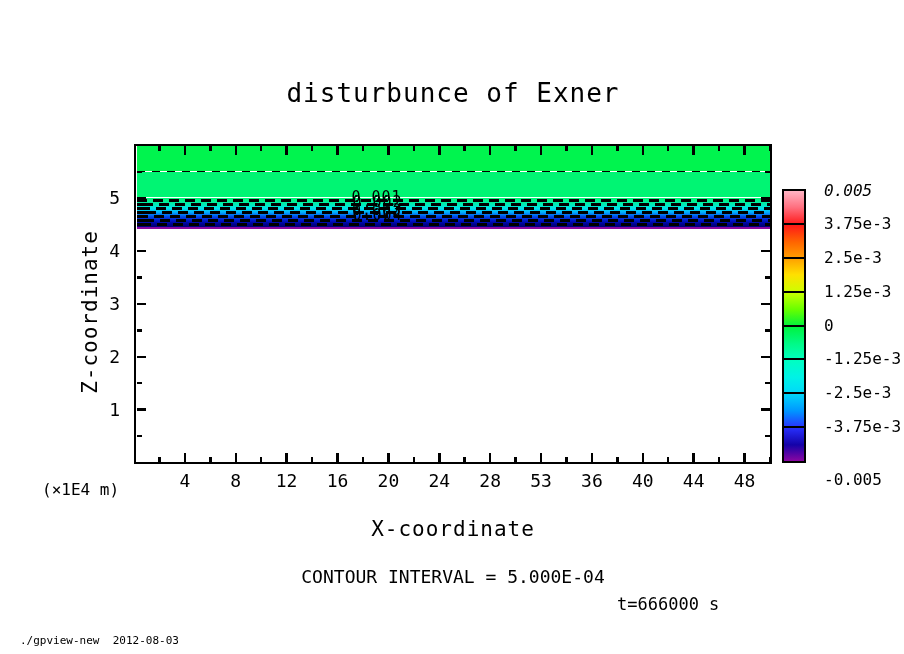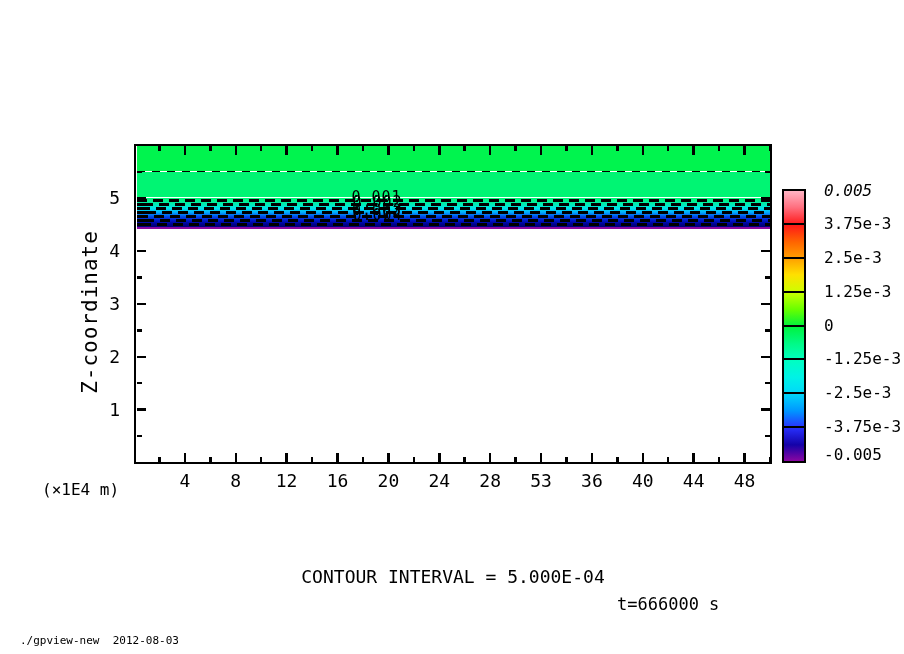--- a/index.html
+++ b/index.html
@@ -34,20 +34,21 @@
   #contour-interval{left:136px;top:566px;width:634px;text-align:center;font-size:18px;white-space:pre;}
   #time-label{left:617px;top:594px;font-size:17px;white-space:pre;}
   #footer-left{left:20px;top:634px;font-size:11px;white-space:pre;}
   #footer-right{left:540px;top:634px;width:340px;text-align:right;font-size:10px;white-space:pre;}
 </style>
 </head>
 <body>
 
 <div id="canvas">
 
+  <div id="title" class="abs">disturbunce of Exner</div>
 
   <div id="plot-clip" class="abs">
     <div id="fill-upper" class="fill" style="background: rgb(0, 244, 78);"></div>
     <div id="dash-upper"></div>
     <div id="fill-lower" class="fill" style="background: rgb(0, 245, 115);"></div>
     <div id="band" class="fill" style="background: linear-gradient(rgb(0, 245, 112) 0%, rgb(0, 237, 174) 20%, rgb(0, 227, 234) 36%, rgb(0, 168, 250) 50%, rgb(0, 76, 236) 64%, rgb(0, 22, 198) 78%, rgb(0, 0, 144) 90%, rgb(0, 0, 116) 100%);"></div>
     <div id="purple-line" class="fill" style="background: rgb(138, 8, 160);"></div>
 
   <div class="heavy-dash" style="top: 52.5px; position: absolute; background-position-x: 0px;"></div>
       <div class="heavy-dash" style="top: 56.5px; position: absolute; background-position-x: 6px;"></div>
@@ -130,20 +131,21 @@
       <div style="left: 628px; top: 130.275px; width: 5px; height: 2.5px; background: rgb(0, 0, 0); position: absolute;"></div>
       <div style="left: 0px; top: 77.425px; width: 5px; height: 2.5px; background: rgb(0, 0, 0); position: absolute;"></div>
       <div style="left: 628px; top: 77.425px; width: 5px; height: 2.5px; background: rgb(0, 0, 0); position: absolute;"></div>
       <div style="left: 0px; top: 24.575px; width: 5px; height: 2.5px; background: rgb(0, 0, 0); position: absolute;"></div>
       <div style="left: 628px; top: 24.575px; width: 5px; height: 2.5px; background: rgb(0, 0, 0); position: absolute;"></div>
     </div>
 
   <div id="frame" class="abs"></div>
 
   <div id="z-axis-label" class="abs">Z-coordinate</div>
+  <div id="x-axis-label" class="abs">X-coordinate</div>
   <div id="z-unit" class="abs">(×1E4 m)</div>
 
   <div id="colorbar" class="abs">
     <div id="colorbar-gradient" style="background: linear-gradient(rgb(255, 180, 196) 0%, rgb(255, 112, 128) 6%, rgb(255, 24, 24) 12.5%, rgb(255, 102, 0) 19%, rgb(255, 160, 0) 25%, rgb(255, 224, 0) 31%, rgb(204, 255, 0) 37.5%, rgb(102, 255, 0) 44%, rgb(0, 242, 60) 50%, rgb(0, 250, 134) 56.5%, rgb(0, 255, 192) 62.5%, rgb(0, 242, 230) 69%, rgb(0, 216, 250) 75%, rgb(0, 150, 255) 81.5%, rgb(40, 50, 255) 87.5%, rgb(20, 2, 168) 94%, rgb(138, 6, 162) 100%);"></div>
   <div class="cb-sep" style="top: 32.75px; position: absolute;"></div>
       <div class="cb-sep" style="top: 66.5px; position: absolute;"></div>
       <div class="cb-sep" style="top: 100.25px; position: absolute;"></div>
       <div class="cb-sep" style="top: 134px; position: absolute;"></div>
       <div class="cb-sep" style="top: 167.75px; position: absolute;"></div>
       <div class="cb-sep" style="top: 201.5px; position: absolute;"></div>
@@ -172,14 +174,14 @@
     <div class="tick-label-z" style="top: 240.1px; position: absolute;">4</div>
     <div class="tick-label-z" style="top: 187.25px; position: absolute;">5</div>
     <div class="cb-label" style="top: 180.5px; position: absolute; font-style: italic;">0.005</div>
     <div class="cb-label" style="top: 214.25px; position: absolute;">3.75e-3</div>
     <div class="cb-label" style="top: 248px; position: absolute;">2.5e-3</div>
     <div class="cb-label" style="top: 281.75px; position: absolute;">1.25e-3</div>
     <div class="cb-label" style="top: 315.5px; position: absolute;">0</div>
     <div class="cb-label" style="top: 349.25px; position: absolute;">-1.25e-3</div>
     <div class="cb-label" style="top: 383px; position: absolute;">-2.5e-3</div>
     <div class="cb-label" style="top: 416.75px; position: absolute;">-3.75e-3</div>
-    <div class="cb-label" style="top: 445px; position: absolute;">-0.005</div>
+    <div class="cb-label" style="top: 470px; position: absolute;">-0.005</div>
   </div>
 
 </body></html>

